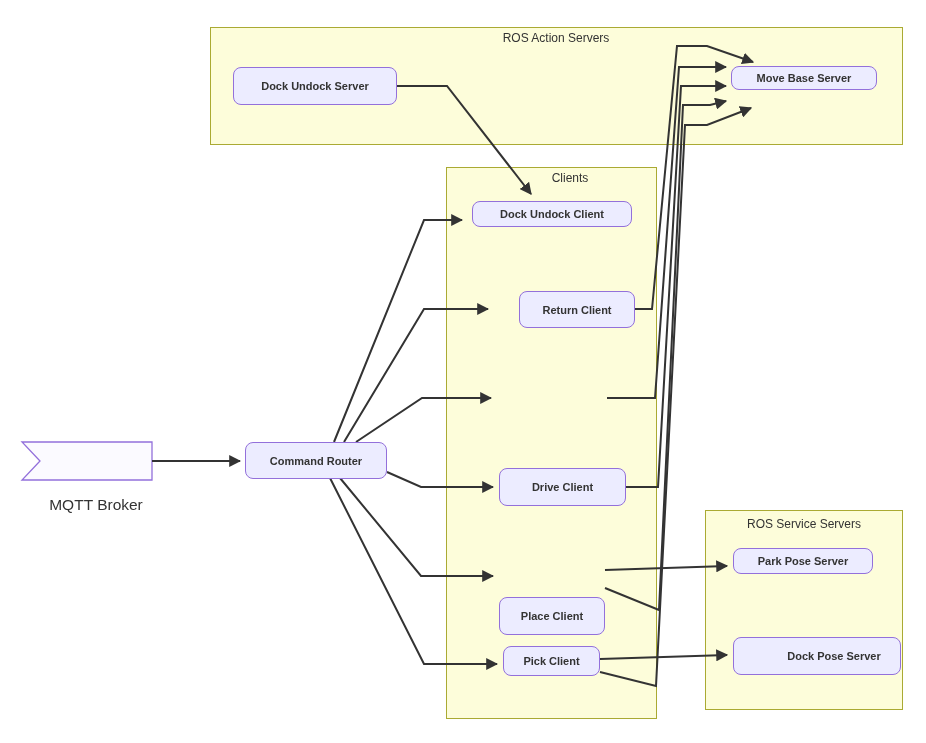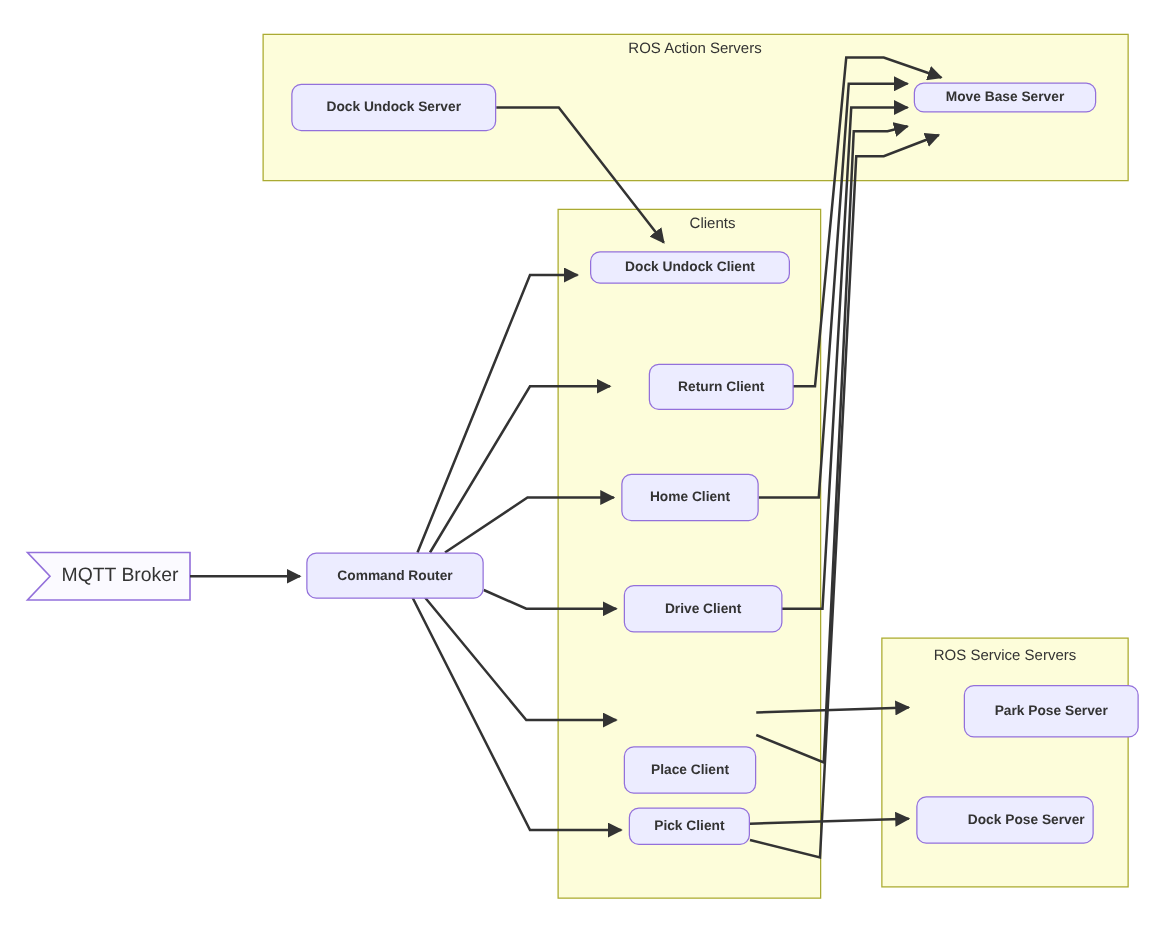--- a/index.html
+++ b/index.html
@@ -20,21 +20,21 @@
   .edge{stroke:var(--edge,#333);stroke-width:2;fill:none;}
   .arrowhead{fill:var(--edge,#333);}
   .node{
     position:absolute;background:var(--node-fill,#ececff);
     border:1.3px solid var(--node-border,#9370db);border-radius:8px;
     box-sizing:border-box;display:flex;align-items:center;justify-content:center;
     font-size:11px;white-space:nowrap;z-index:4;color:var(--text,#333);font-weight:bold;
   }
   .node-label{
     position:absolute;display:flex;align-items:center;justify-content:center;
-    font-size:15.5px;white-space:nowrap;z-index:4;color:var(--text,#333);
+    font-size:15.5px;white-space:nowrap;z-index:4;color:var(--text,#333);margin-top:44px;
   }
   #mqtt-shape{fill:var(--mqtt-fill,#fbfaff);stroke:var(--node-border,#9370db);stroke-width:1.3;}
 </style>
 </head>
 <body>
 
 <div class="canvas" style="--background: #ffffff; --cluster-fill: #fdfdda; --cluster-border: #aaaa33; --node-fill: #ececff; --node-border: #9370db; --mqtt-fill: #fbfaff; --edge: #333333; --text: #333333;">
 
   <div class="cluster" style="left:210px;top:27px;width:693px;height:118px;"></div>
   <div class="cluster-title" style="left:556px;top:31px;">ROS Action Servers</div>
@@ -76,25 +76,24 @@
   <div class="node" style="left:245px;top:442px;width:142px;height:37px;">Command Router</div>
 
   <div class="node" style="left:233px;top:67px;width:164px;height:38px;">Dock Undock Server</div>
 
   <div class="node" style="left:731px;top:66px;width:146px;height:24px;">Move Base Server</div>
 
   <div class="node" style="left:472px;top:201px;width:160px;height:26px;">Dock Undock Client</div>
 
   <div class="node" style="left:494px;top:291px;width:116px;height:37px;margin-left:25px;">Return Client</div>
 
-  <div class="node" style="left:497px;top:379px;width:110px;height:38px;">Home Client</div>
 
   <div class="node" style="left:499px;top:468px;width:127px;height:38px;">Drive Client</div>
 
   <div class="node" style="left:499px;top:557px;width:106px;height:38px;margin-top:40px;">Place Client</div>
 
   <div class="node" style="left:503px;top:646px;width:97px;height:30px;">Pick Client</div>
 
-  <div class="node" style="left:771px;top:548px;width:140px;height:42px;">Park Pose Server</div>
+  <div class="node" style="left:733px;top:548px;width:140px;height:26px;">Park Pose Server</div>
 
-  <div class="node" style="left:733px;top:637px;width:142px;height:38px;padding-left:34px;">Dock Pose Server</div>
+  <div class="node" style="left:733px;top:637px;width:168px;height:38px;padding-left:34px;">Dock Pose Server</div>
 
 </div>
 
 </body></html>

